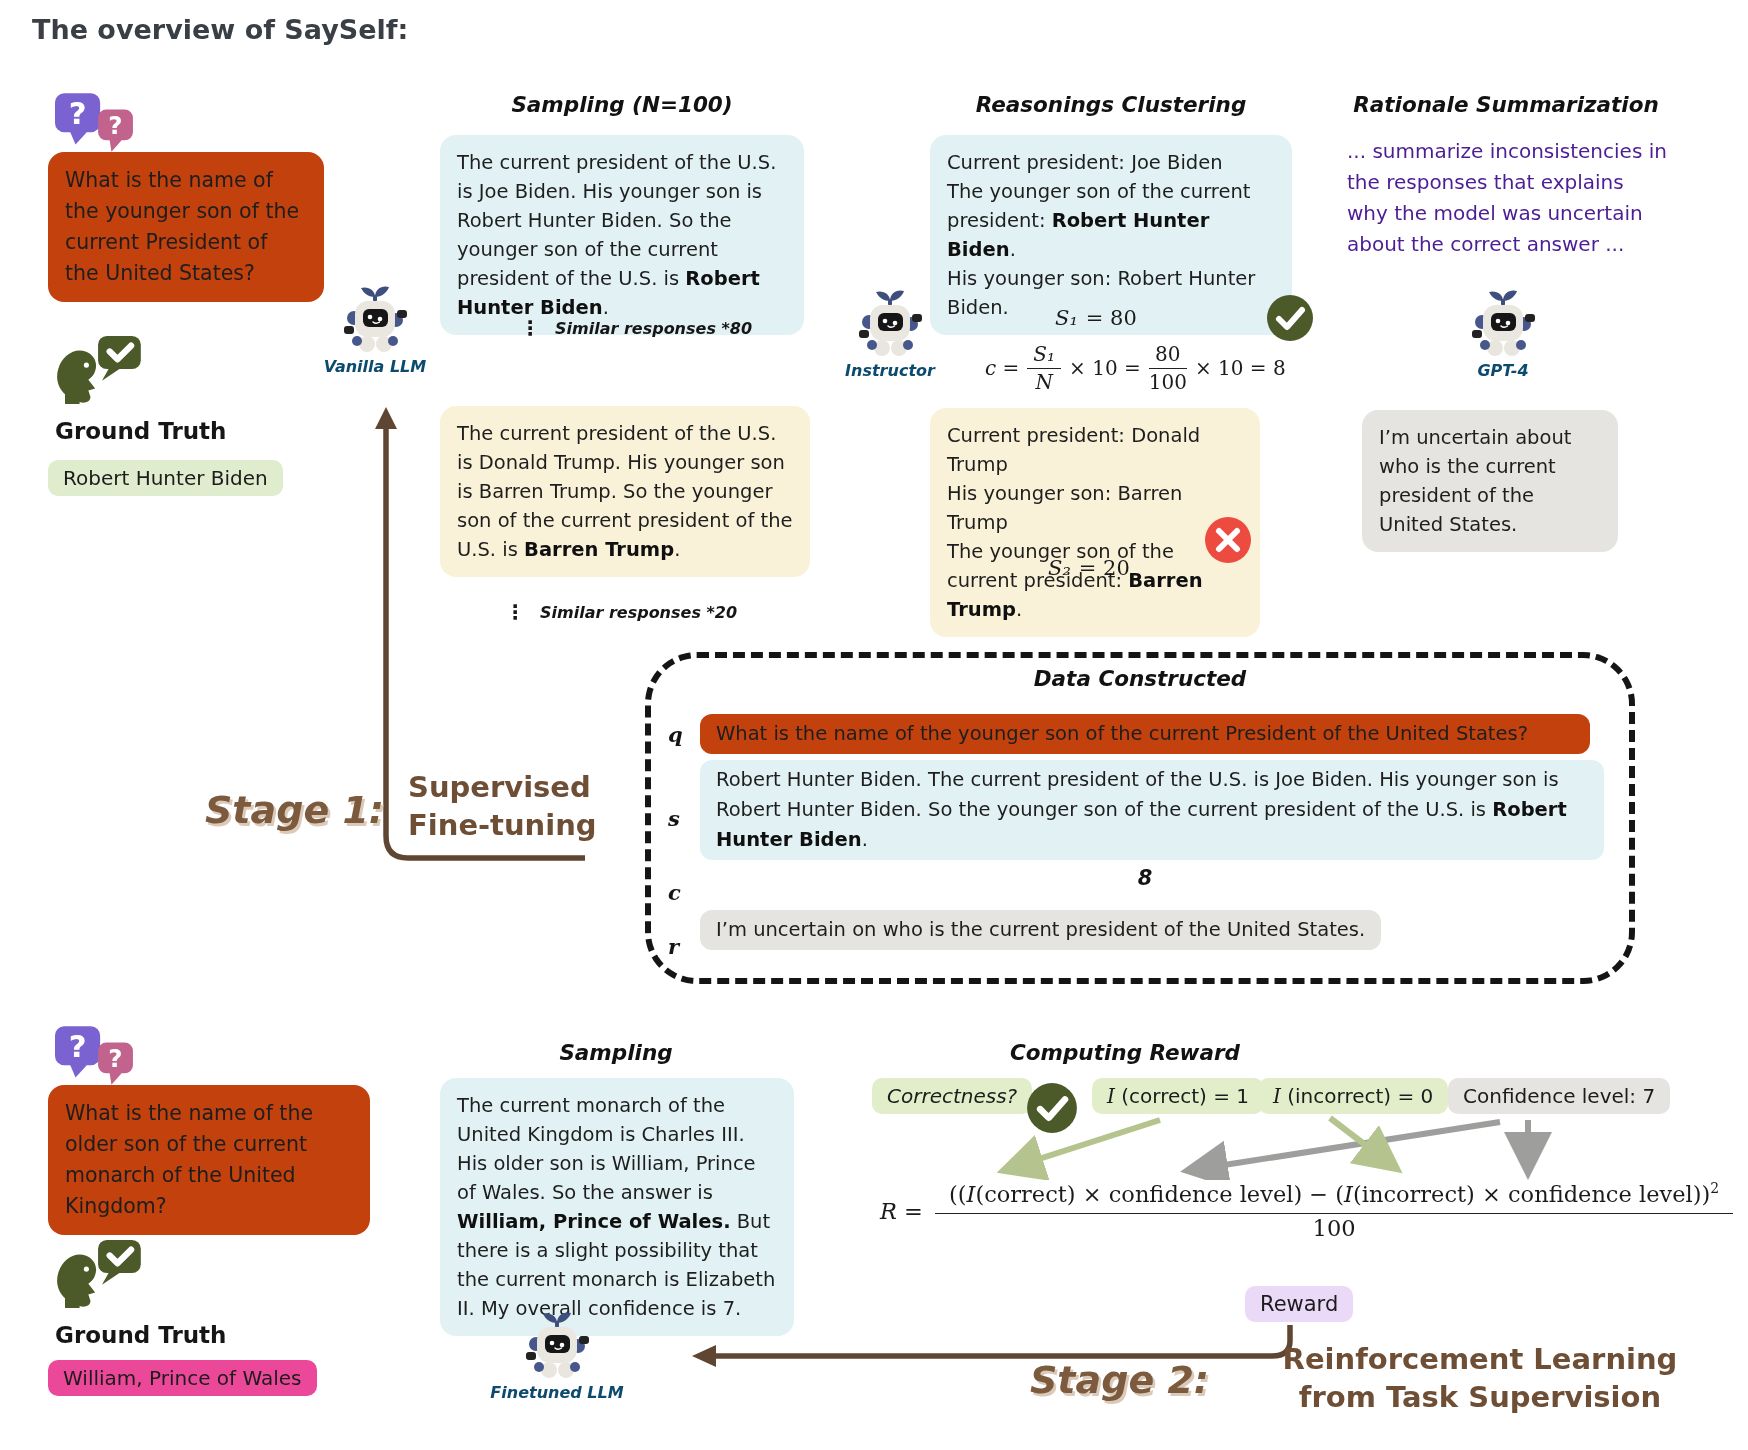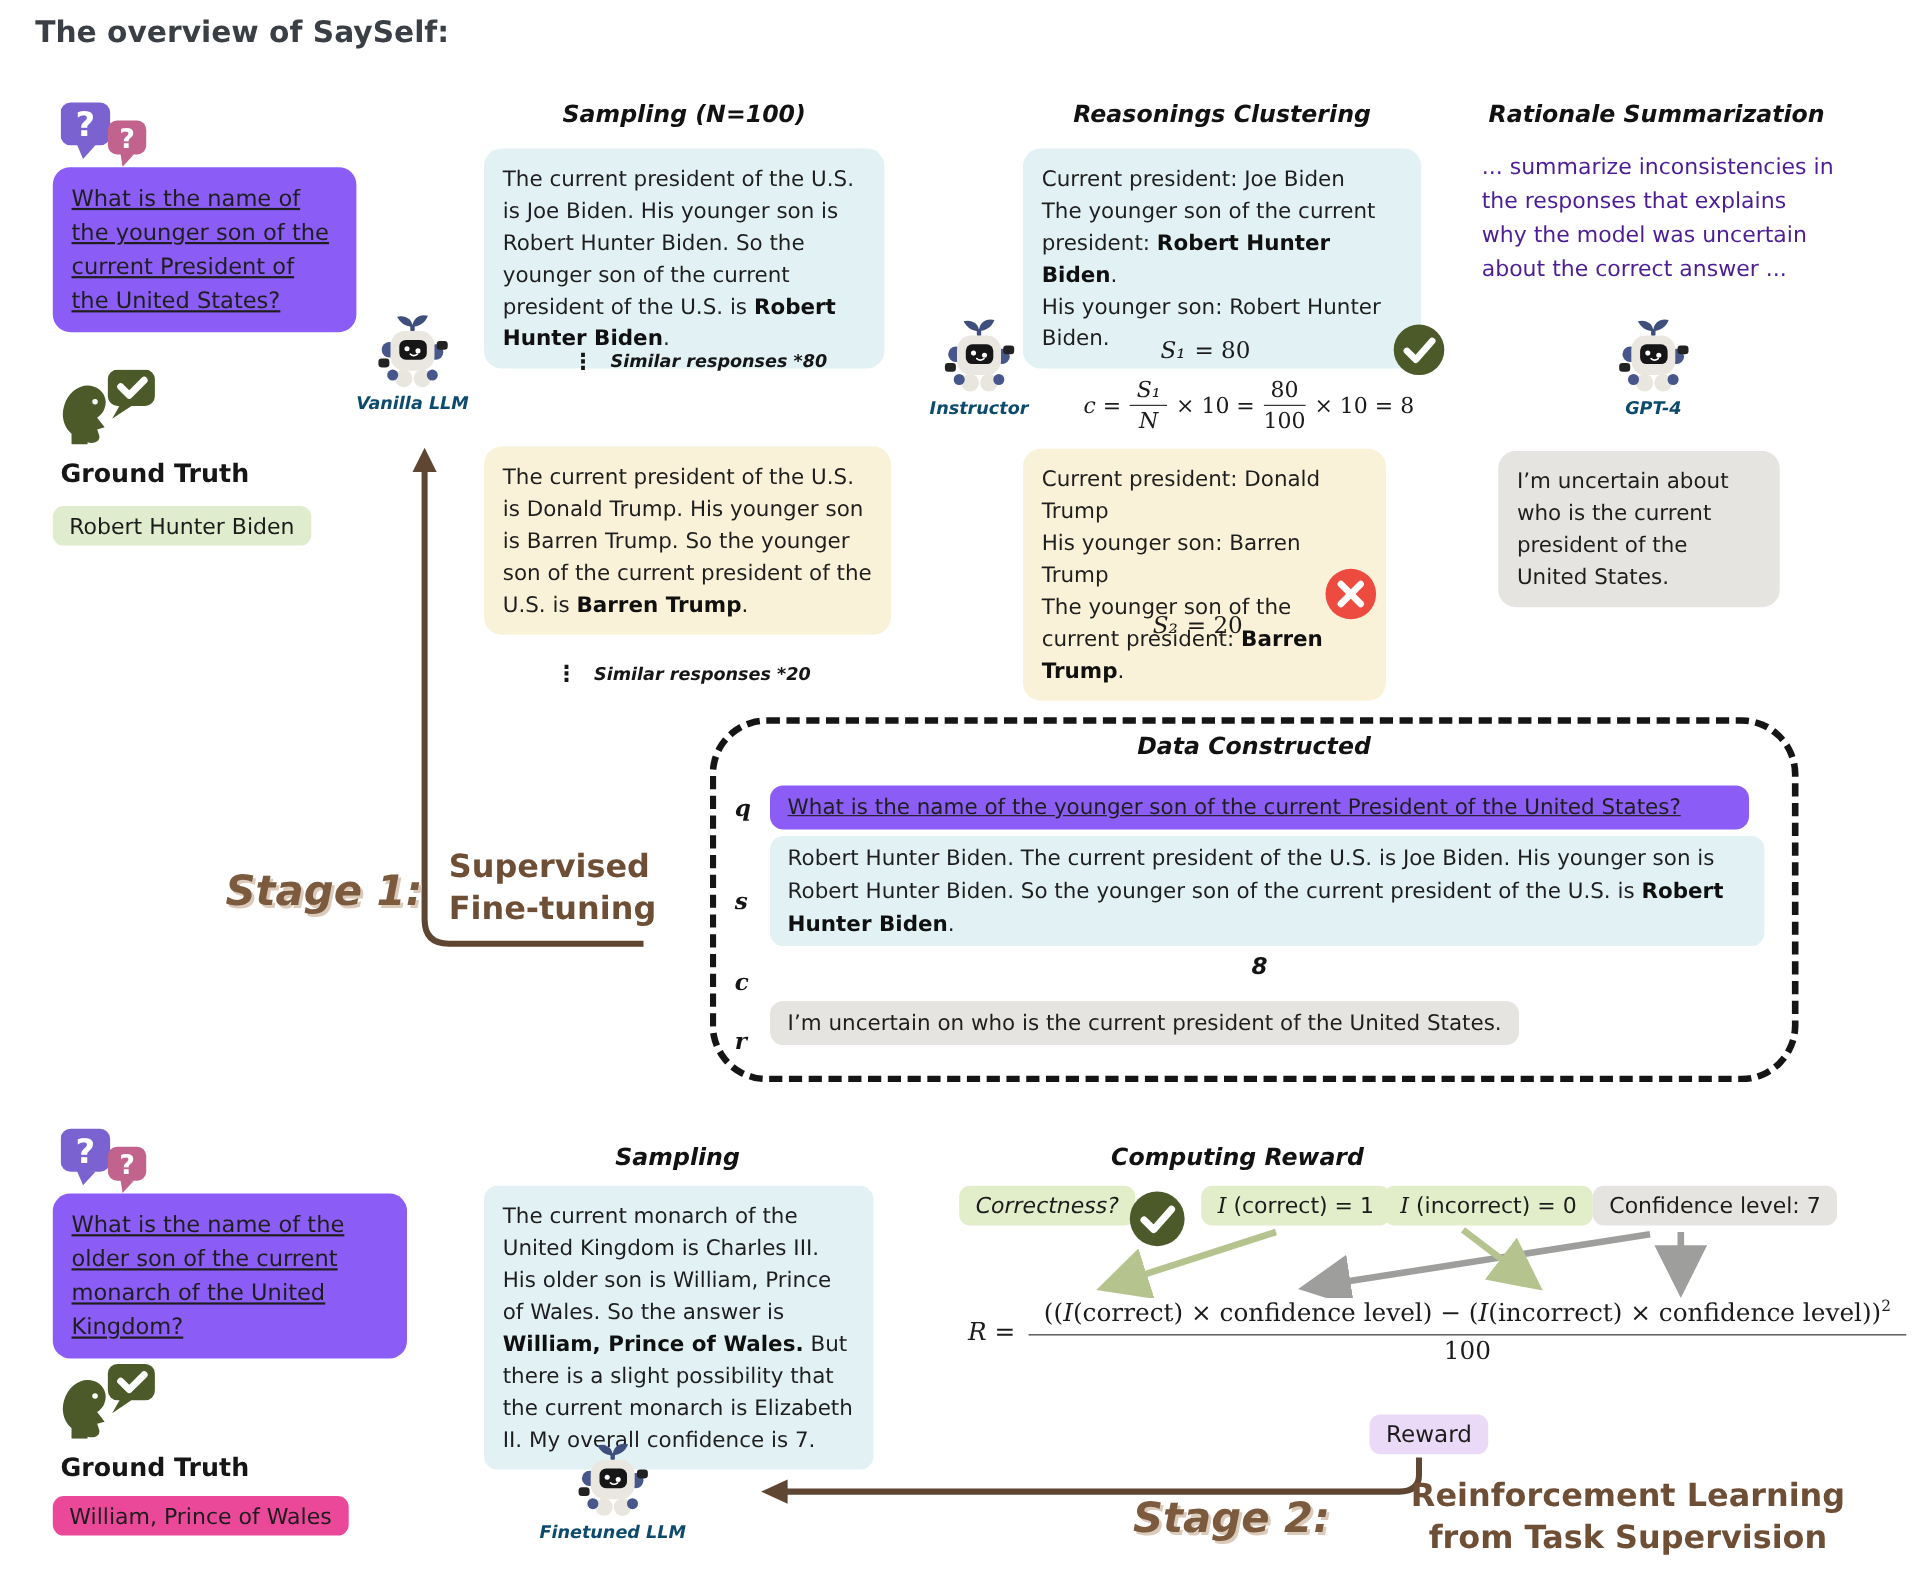--- a/index.html
+++ b/index.html
@@ -4,21 +4,21 @@
 <style>
   html,body{margin:0;padding:0;background:#ffffff;}
   body{font-family:"DejaVu Sans","Liberation Sans",sans-serif;}
   #canvas{position:relative;width:1748px;height:1450px;background:#ffffff;overflow:hidden;}
 
   .abs{position:absolute;}
   #title{left:32px;top:14px;font-size:27px;font-weight:600;color:#3a3f46;}
 
   .bubble{position:absolute;border-radius:16px;padding:13px 17px;font-size:19.5px;line-height:29px;color:#1e1e1e;}
   .bubble b{color:#101010;}
-  .pink{background:#8b5cf6;text-decoration:underline;}
+  .pink{background:#c2410c;}
   .blue{background:#e2f2f4;}
   .yellow{background:#faf2d8;}
   .greenb{background:#dfeccd;}
   .grayb{background:#e5e4e0;}
 
   .hdr{position:absolute;font-weight:700;font-style:italic;font-size:21.5px;color:#121212;text-align:center;}
 
   .sim{position:absolute;display:flex;align-items:center;gap:15px;font-weight:700;font-style:italic;font-size:16px;color:#161616;}
   .vd{font-style:normal;font-size:20px;font-weight:700;}
 
@@ -241,21 +241,21 @@
   </div>
   <div class="iconbox" style="left:55px;top:1240px;width:90px;height:68px;">
     <svg viewBox="0 0 92 70" width="90" height="68">
         <use href="#sym-gt"></use>
       </svg>
   </div>
   <div class="gtlabel" style="left:55px;top:1322px;">Ground Truth</div>
   <div class="pill" style="left:48px;top:1360px;background:#ec4899;">William, Prince of Wales</div>
 
   <div class="hdr" style="left:440px;top:1040px;width:352px;">Sampling</div>
-  <div class="bubble blue" style="left:440px;top:1078px;width:320px;border-radius:12px;">
+  <div class="bubble blue" style="left:440px;top:1078px;width:320px;">
     <span>The current monarch of the United Kingdom is Charles III. His older son is William, Prince of Wales. So the answer is </span><b>William, Prince of Wales.</b><span> But there is a slight possibility that the current monarch is Elizabeth II. My overall confidence is 7.</span>
   </div>
   <div class="robot" style="left:492px;top:1310px;width:130px;">
     <svg viewBox="0 0 66 70">
         <use href="#sym-robot"></use>
       </svg>
     <div class="botlabel">Finetuned LLM</div>
   </div>
 
   <div class="hdr" style="left:960px;top:1040px;width:330px;">Computing Reward</div>

